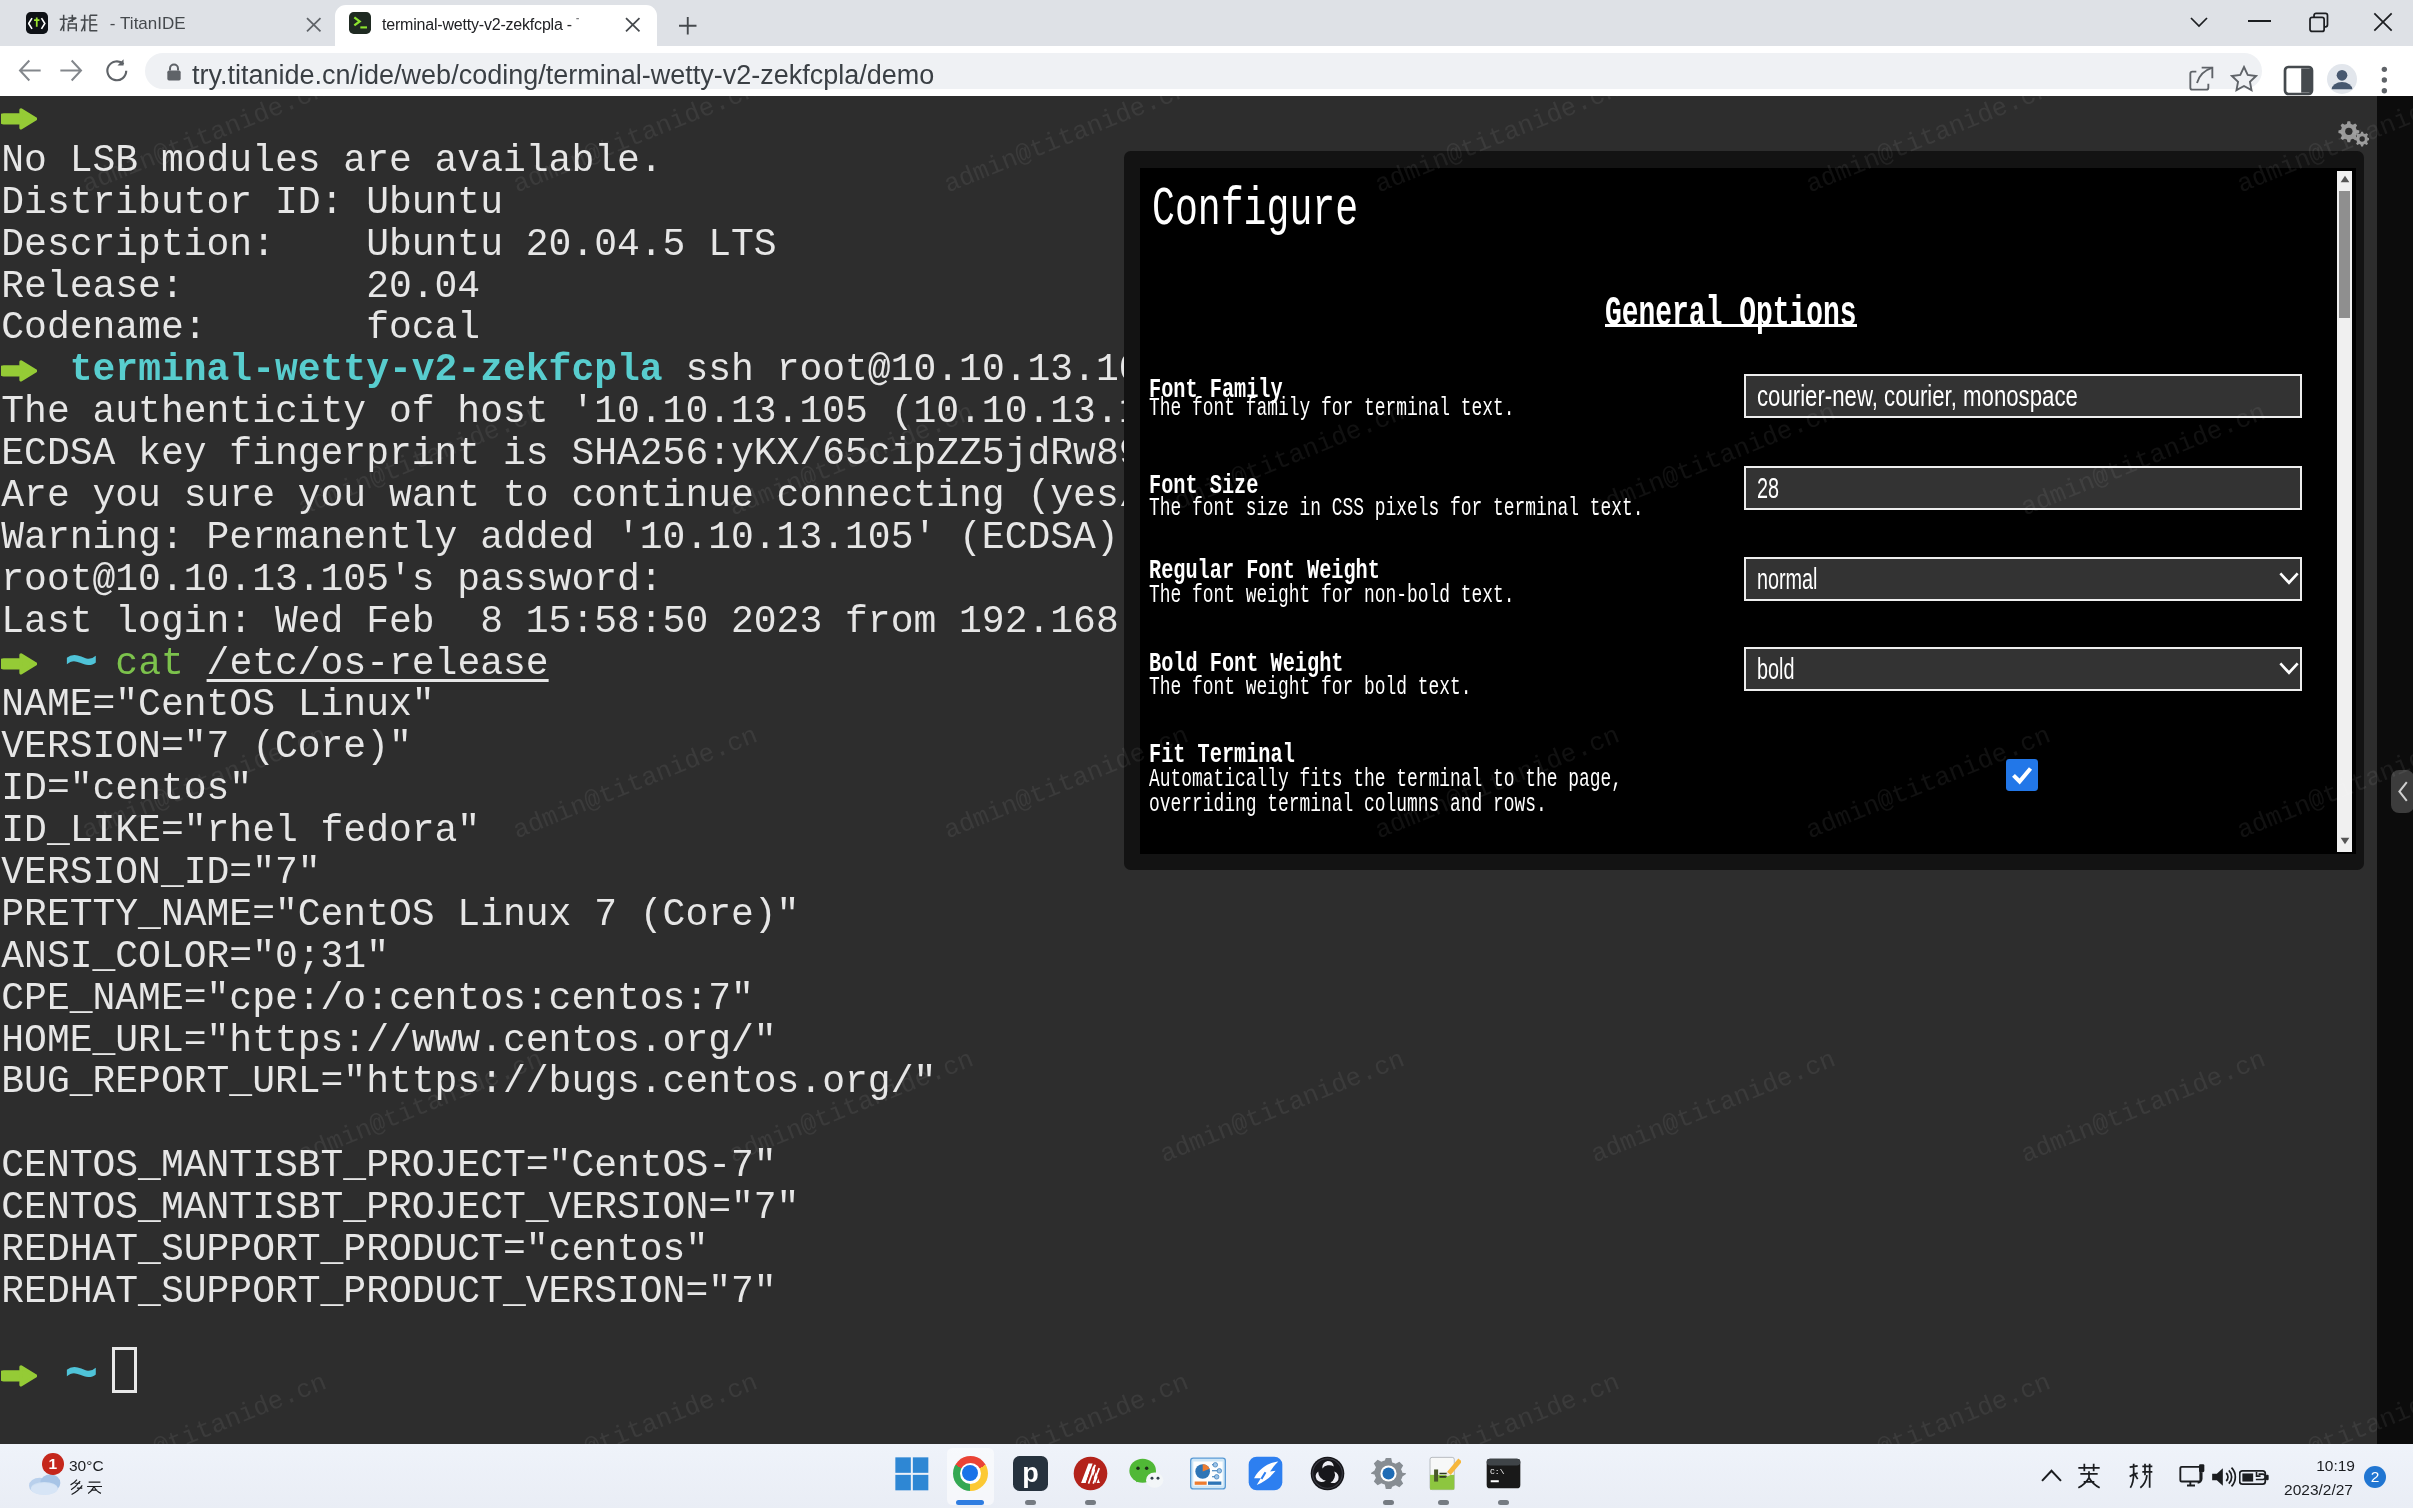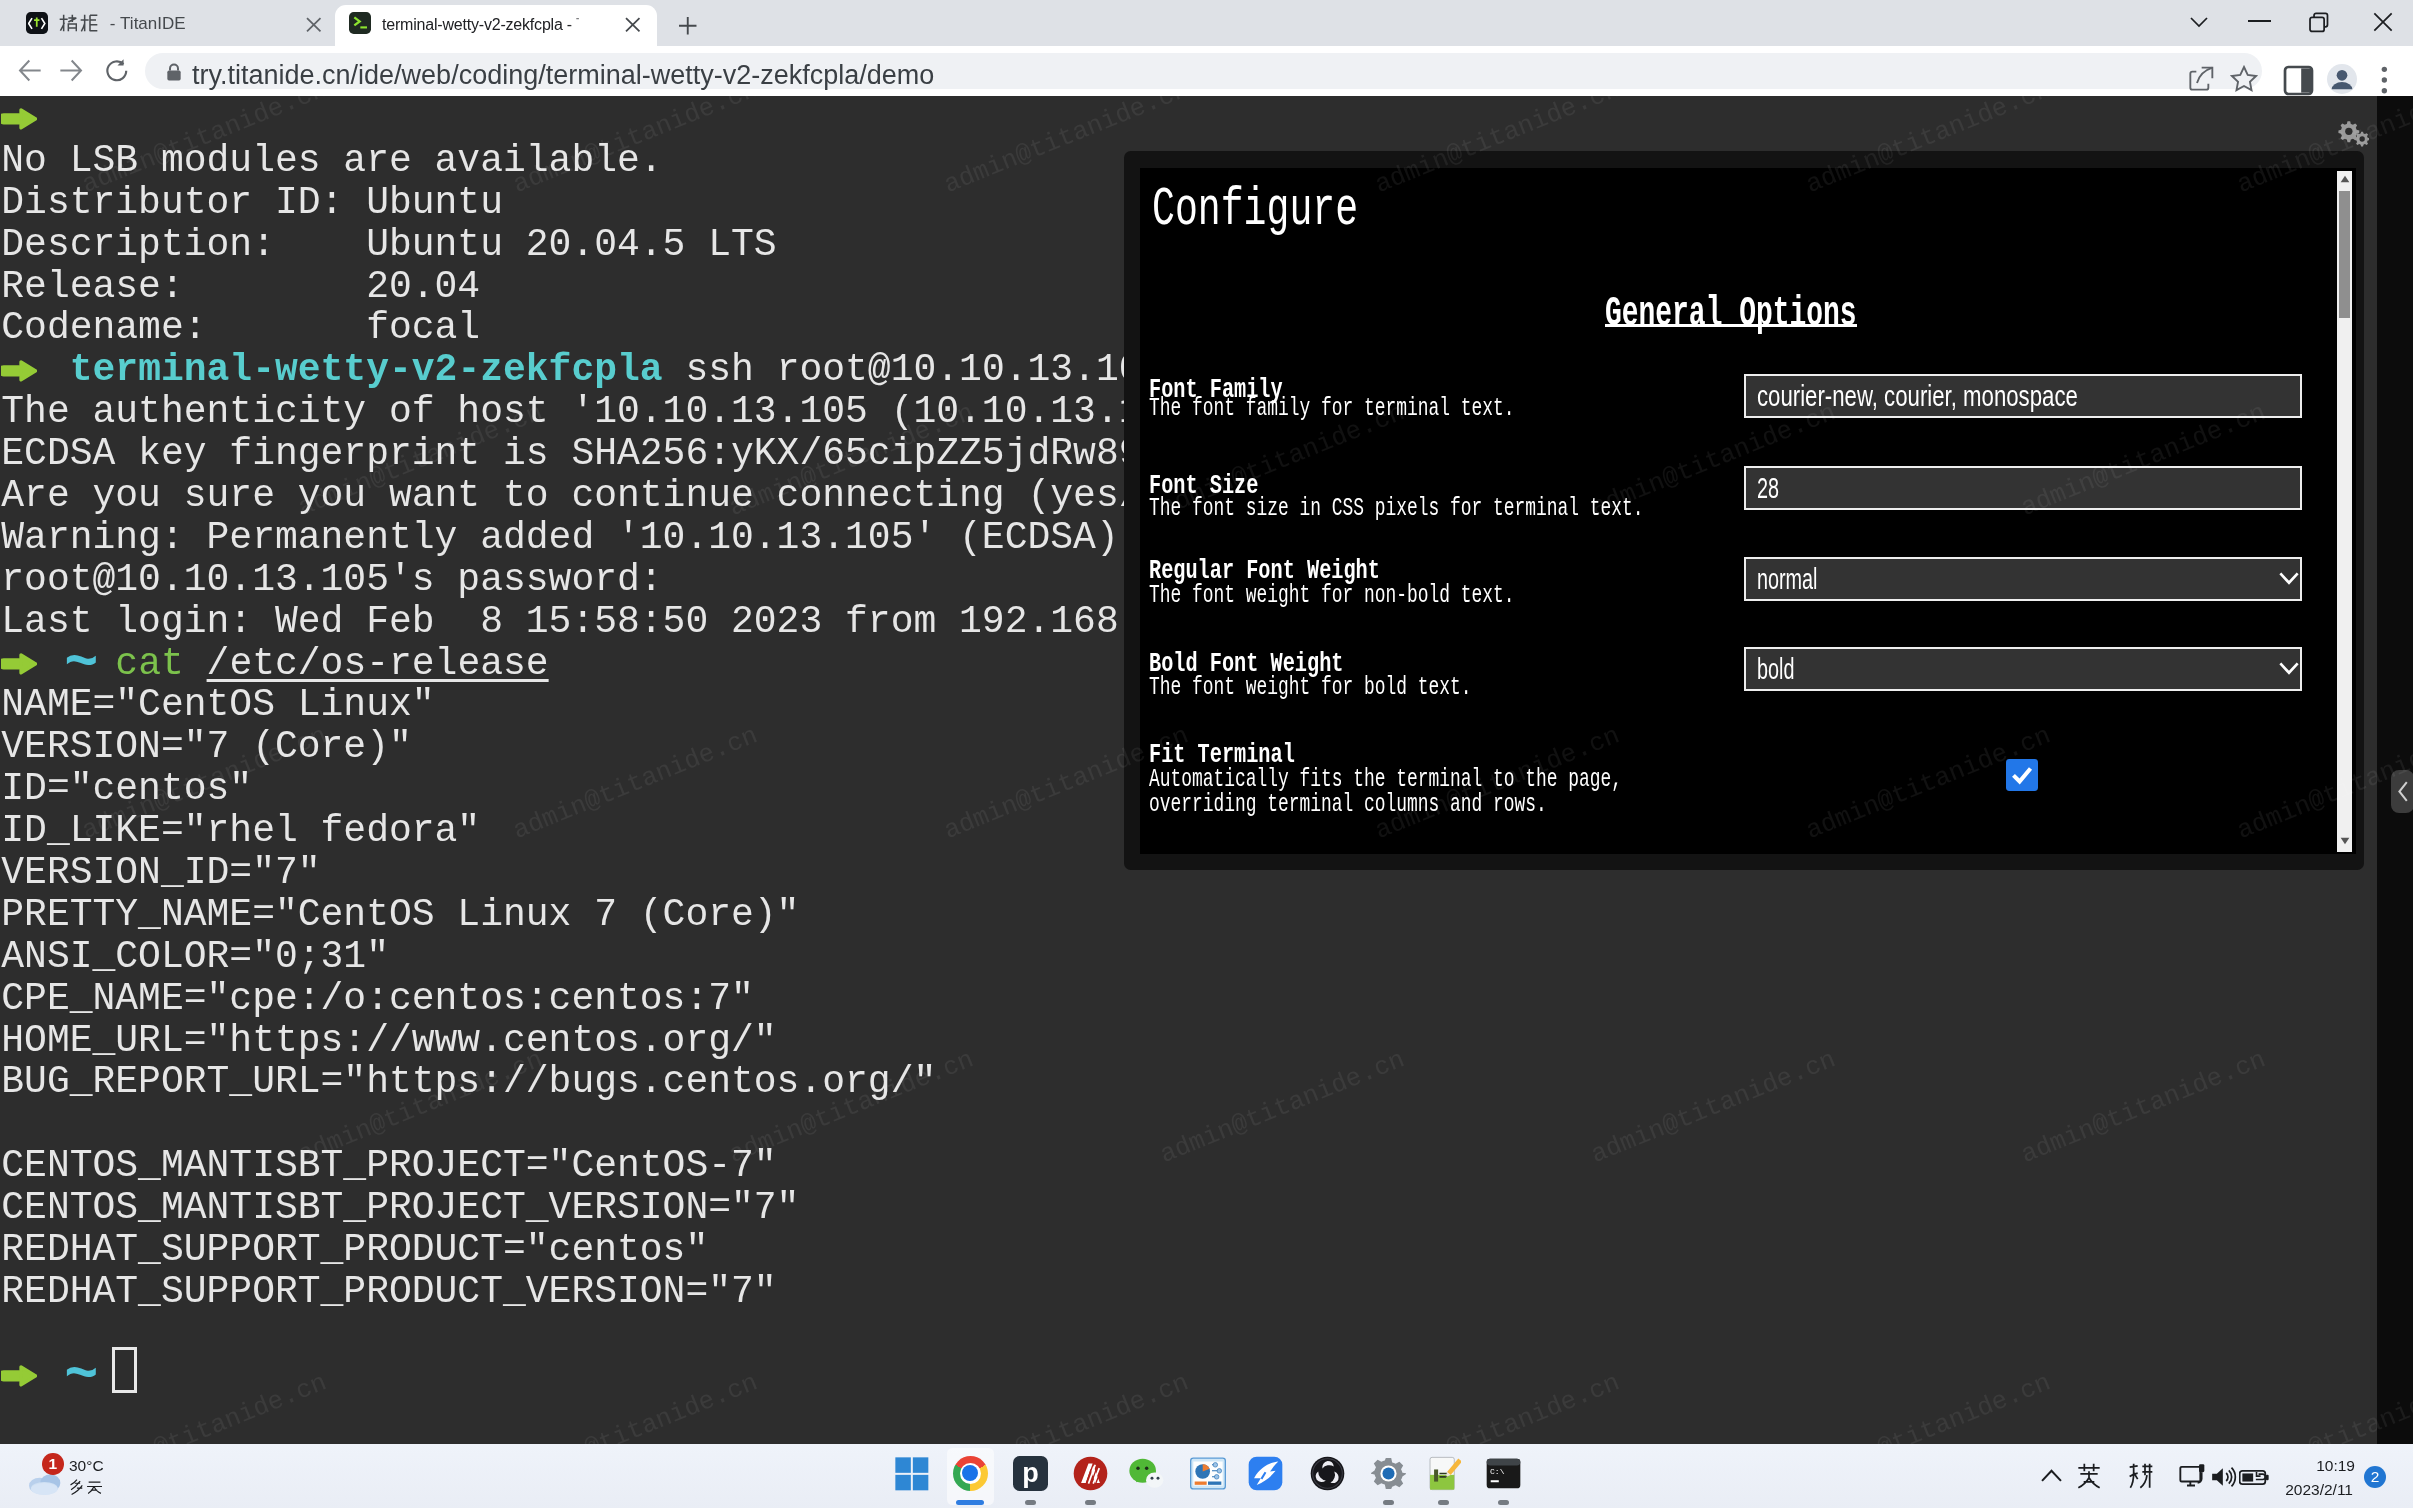--- a/index.html
+++ b/index.html
@@ -381,14 +381,14 @@
     <path d="M3 13 H10 L19 5 V31 L10 23 H3 Z" fill="#1b1d20"></path>
     <path d="M24 12 a8 8 0 0 1 0 12 M28 8 a14 14 0 0 1 0 20 M32 4 a20 20 0 0 1 0 28" stroke="#1b1d20" stroke-width="2.6" fill="none"></path>
   </svg>
 <svg class="abs" style="left:2239px;top:1468px;z-index:61" width="31" height="19" viewBox="0 0 46 28">
     <rect x="1" y="4" width="38" height="20" rx="4" stroke="#1b1d20" stroke-width="2.6" fill="none"></rect>
     <rect x="40" y="10" width="4" height="8" rx="1.5" fill="#1b1d20"></rect>
     <rect x="5" y="8" width="16" height="12" fill="#1b1d20"></rect>
     <path d="M26 6 v6 h6 M29 9 h6 a4 4 0 0 1 0 8 h-10" stroke="#1b1d20" stroke-width="2.4" fill="none"></path>
   </svg>
 <div class="trtxt" style="left:2288px;top:1457px;width:67px;text-align:right;font-size:15.5px">10:19</div>
-<div class="trtxt" style="left:2259px;top:1481px;width:94px;text-align:right;font-size:15.5px">2023/2/11</div>
+<div class="trtxt" style="left:2259px;top:1481px;width:94px;text-align:right;font-size:15.5px">2023/2/27</div>
 <div class="abs" style="left:2364px;top:1466px;width:22px;height:22px;border-radius:50%;background:#2176d2;color:#fff;font-size:15.5px;text-align:center;line-height:22px;z-index:62">2</div>
 
 </body></html>

